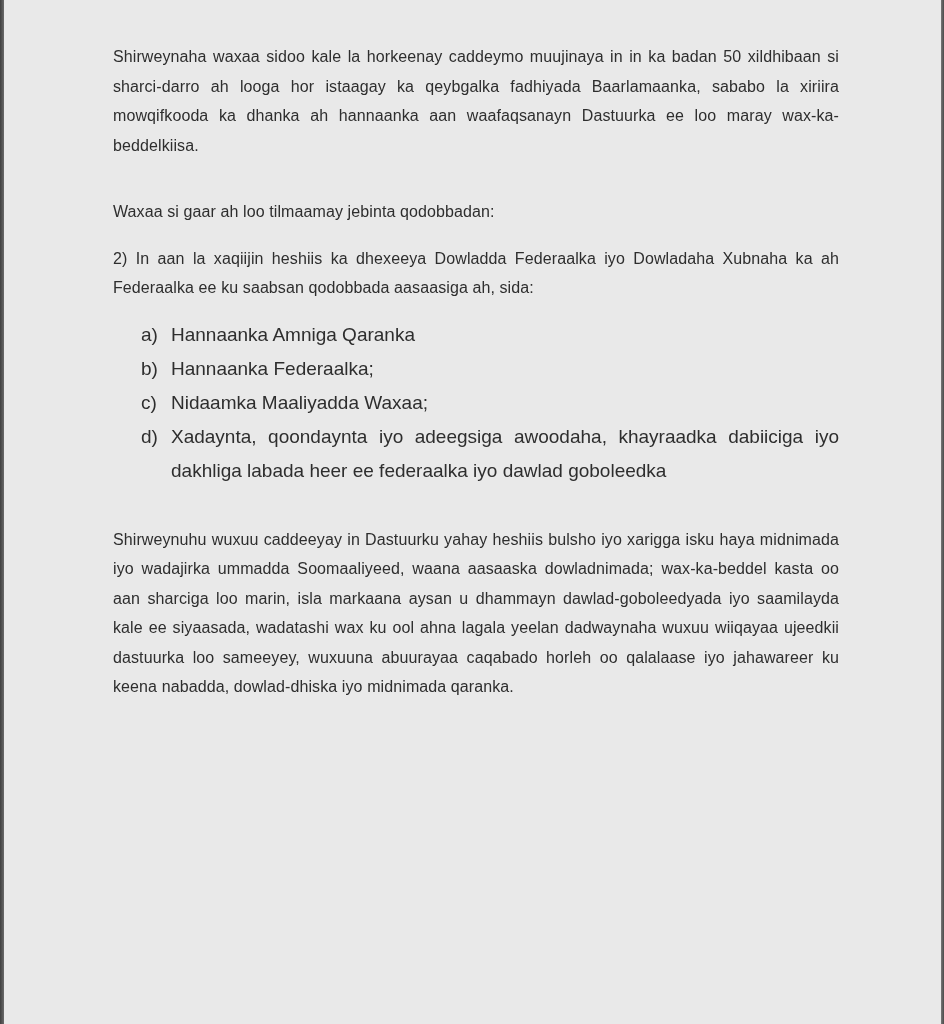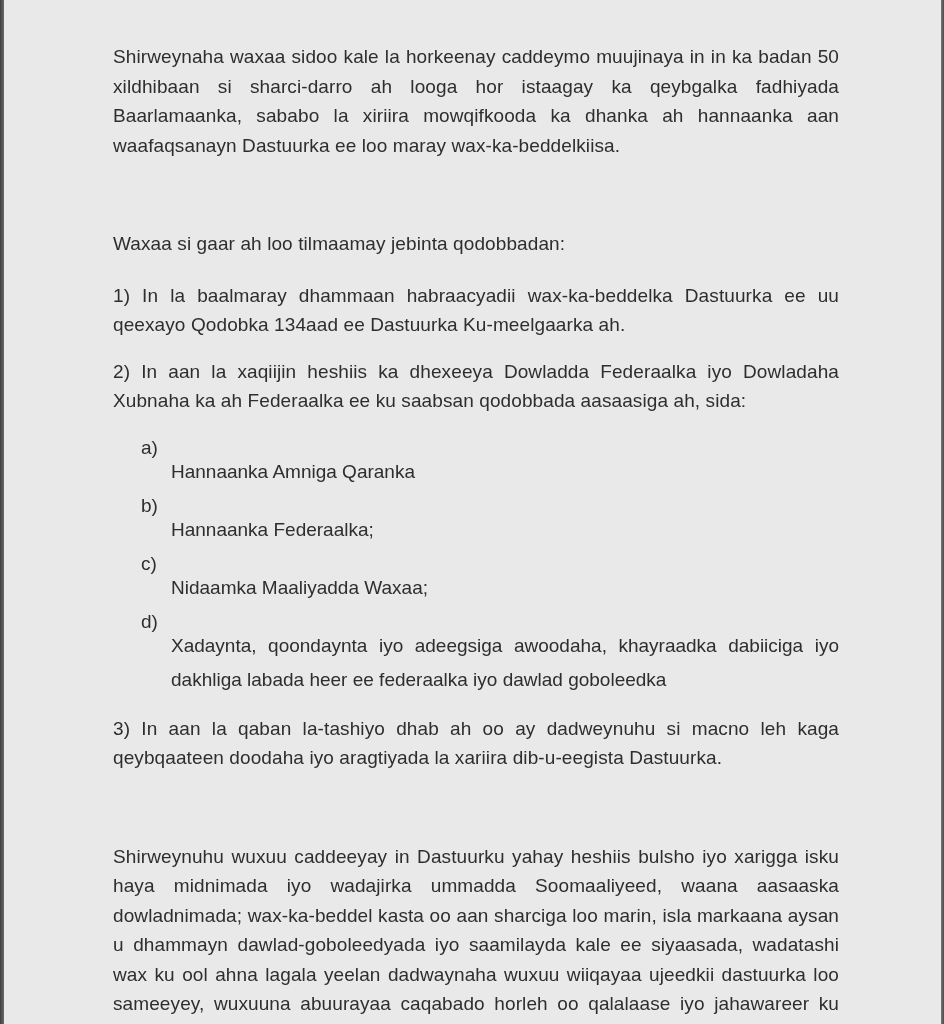--- a/index.html
+++ b/index.html
@@ -31,61 +31,59 @@
     background: linear-gradient(to left, #4a4a4a, #777777);
   }
   .content {
     position: absolute;
     left: 113px;
     top: 42px;
     width: 726px;
   }
   .para {
     margin: 0;
-    font-size: 19px;
+    font-size: 16px;
     line-height: 29.5px;
     text-align: justify;
     letter-spacing: 0.1px;
   }
-  .gap-large { margin-top: 69px; }
+  .gap-large { margin-top: 37px; }
   .gap-medium { margin-top: 22px; }
   .gap-small { margin-top: 17px; }
   .sub-list {
     margin-top: 15px;
     padding-left: 28px;
   }
   .sub-item {
     display: flex;
     align-items: flex-start;
     font-size: 19px;
     line-height: 34px;
     text-align: justify;
   }
   .sub-marker {
     flex: 0 0 30px;
   }
   .sub-text {
     flex: 1;
     text-align: justify;
-    margin-top: 24px;
   }
 </style>
 </head>
 <body>
 
 <div class="edge edge-left"></div>
 <div class="edge edge-right"></div>
 
 <div class="content">
 
   <p class="para">Shirweynaha waxaa sidoo kale la horkeenay caddeymo muujinaya in in ka badan 50 xildhibaan si sharci-darro ah looga hor istaagay ka qeybgalka fadhiyada Baarlamaanka, sababo la xiriira mowqifkooda ka dhanka ah hannaanka aan waafaqsanayn Dastuurka ee loo maray wax-ka-beddelkiisa.</p>
 
   <p class="para gap-large">Waxaa si gaar ah loo tilmaamay jebinta qodobbadan:</p>
 
-  <p class="para gap-medium">1) In la baalmaray dhammaan habraacyadii wax-ka-beddelka Dastuurka ee uu qeexayo Qodobka 134aad ee Dastuurka Ku-meelgaarka ah.</p>
 
   <p class="para gap-small">2) In aan la xaqiijin heshiis ka dhexeeya Dowladda Federaalka iyo Dowladaha Xubnaha ka ah Federaalka ee ku saabsan qodobbada aasaasiga ah, sida:</p>
 
   <div class="sub-list">
     <div class="sub-item">
       <span class="sub-marker">a)</span>
       <span class="sub-text">Hannaanka Amniga Qaranka</span>
     </div>
     <div class="sub-item">
       <span class="sub-marker">b)</span>
@@ -94,17 +92,16 @@
     <div class="sub-item">
       <span class="sub-marker">c)</span>
       <span class="sub-text">Nidaamka Maaliyadda Waxaa;</span>
     </div>
     <div class="sub-item">
       <span class="sub-marker">d)</span>
       <span class="sub-text">Xadaynta, qoondaynta iyo adeegsiga awoodaha, khayraadka dabiiciga iyo dakhliga labada heer ee federaalka iyo dawlad goboleedka</span>
     </div>
   </div>
 
-  <p class="para gap-small">3) In aan la qaban la-tashiyo dhab ah oo ay dadweynuhu si macno leh kaga qeybqaateen doodaha iyo aragtiyada la xariira dib-u-eegista Dastuurka.</p>
 
   <p class="para gap-large">Shirweynuhu wuxuu caddeeyay in Dastuurku yahay heshiis bulsho iyo xarigga isku haya midnimada iyo wadajirka ummadda Soomaaliyeed, waana aasaaska dowladnimada; wax-ka-beddel kasta oo aan sharciga loo marin, isla markaana aysan u dhammayn dawlad-goboleedyada iyo saamilayda kale ee siyaasada, wadatashi wax ku ool ahna lagala yeelan dadwaynaha wuxuu wiiqayaa ujeedkii dastuurka loo sameeyey, wuxuuna abuurayaa caqabado horleh oo qalalaase iyo jahawareer ku keena nabadda, dowlad-dhiska iyo midnimada qaranka.</p>
 
 </div>
 
 </body></html>

